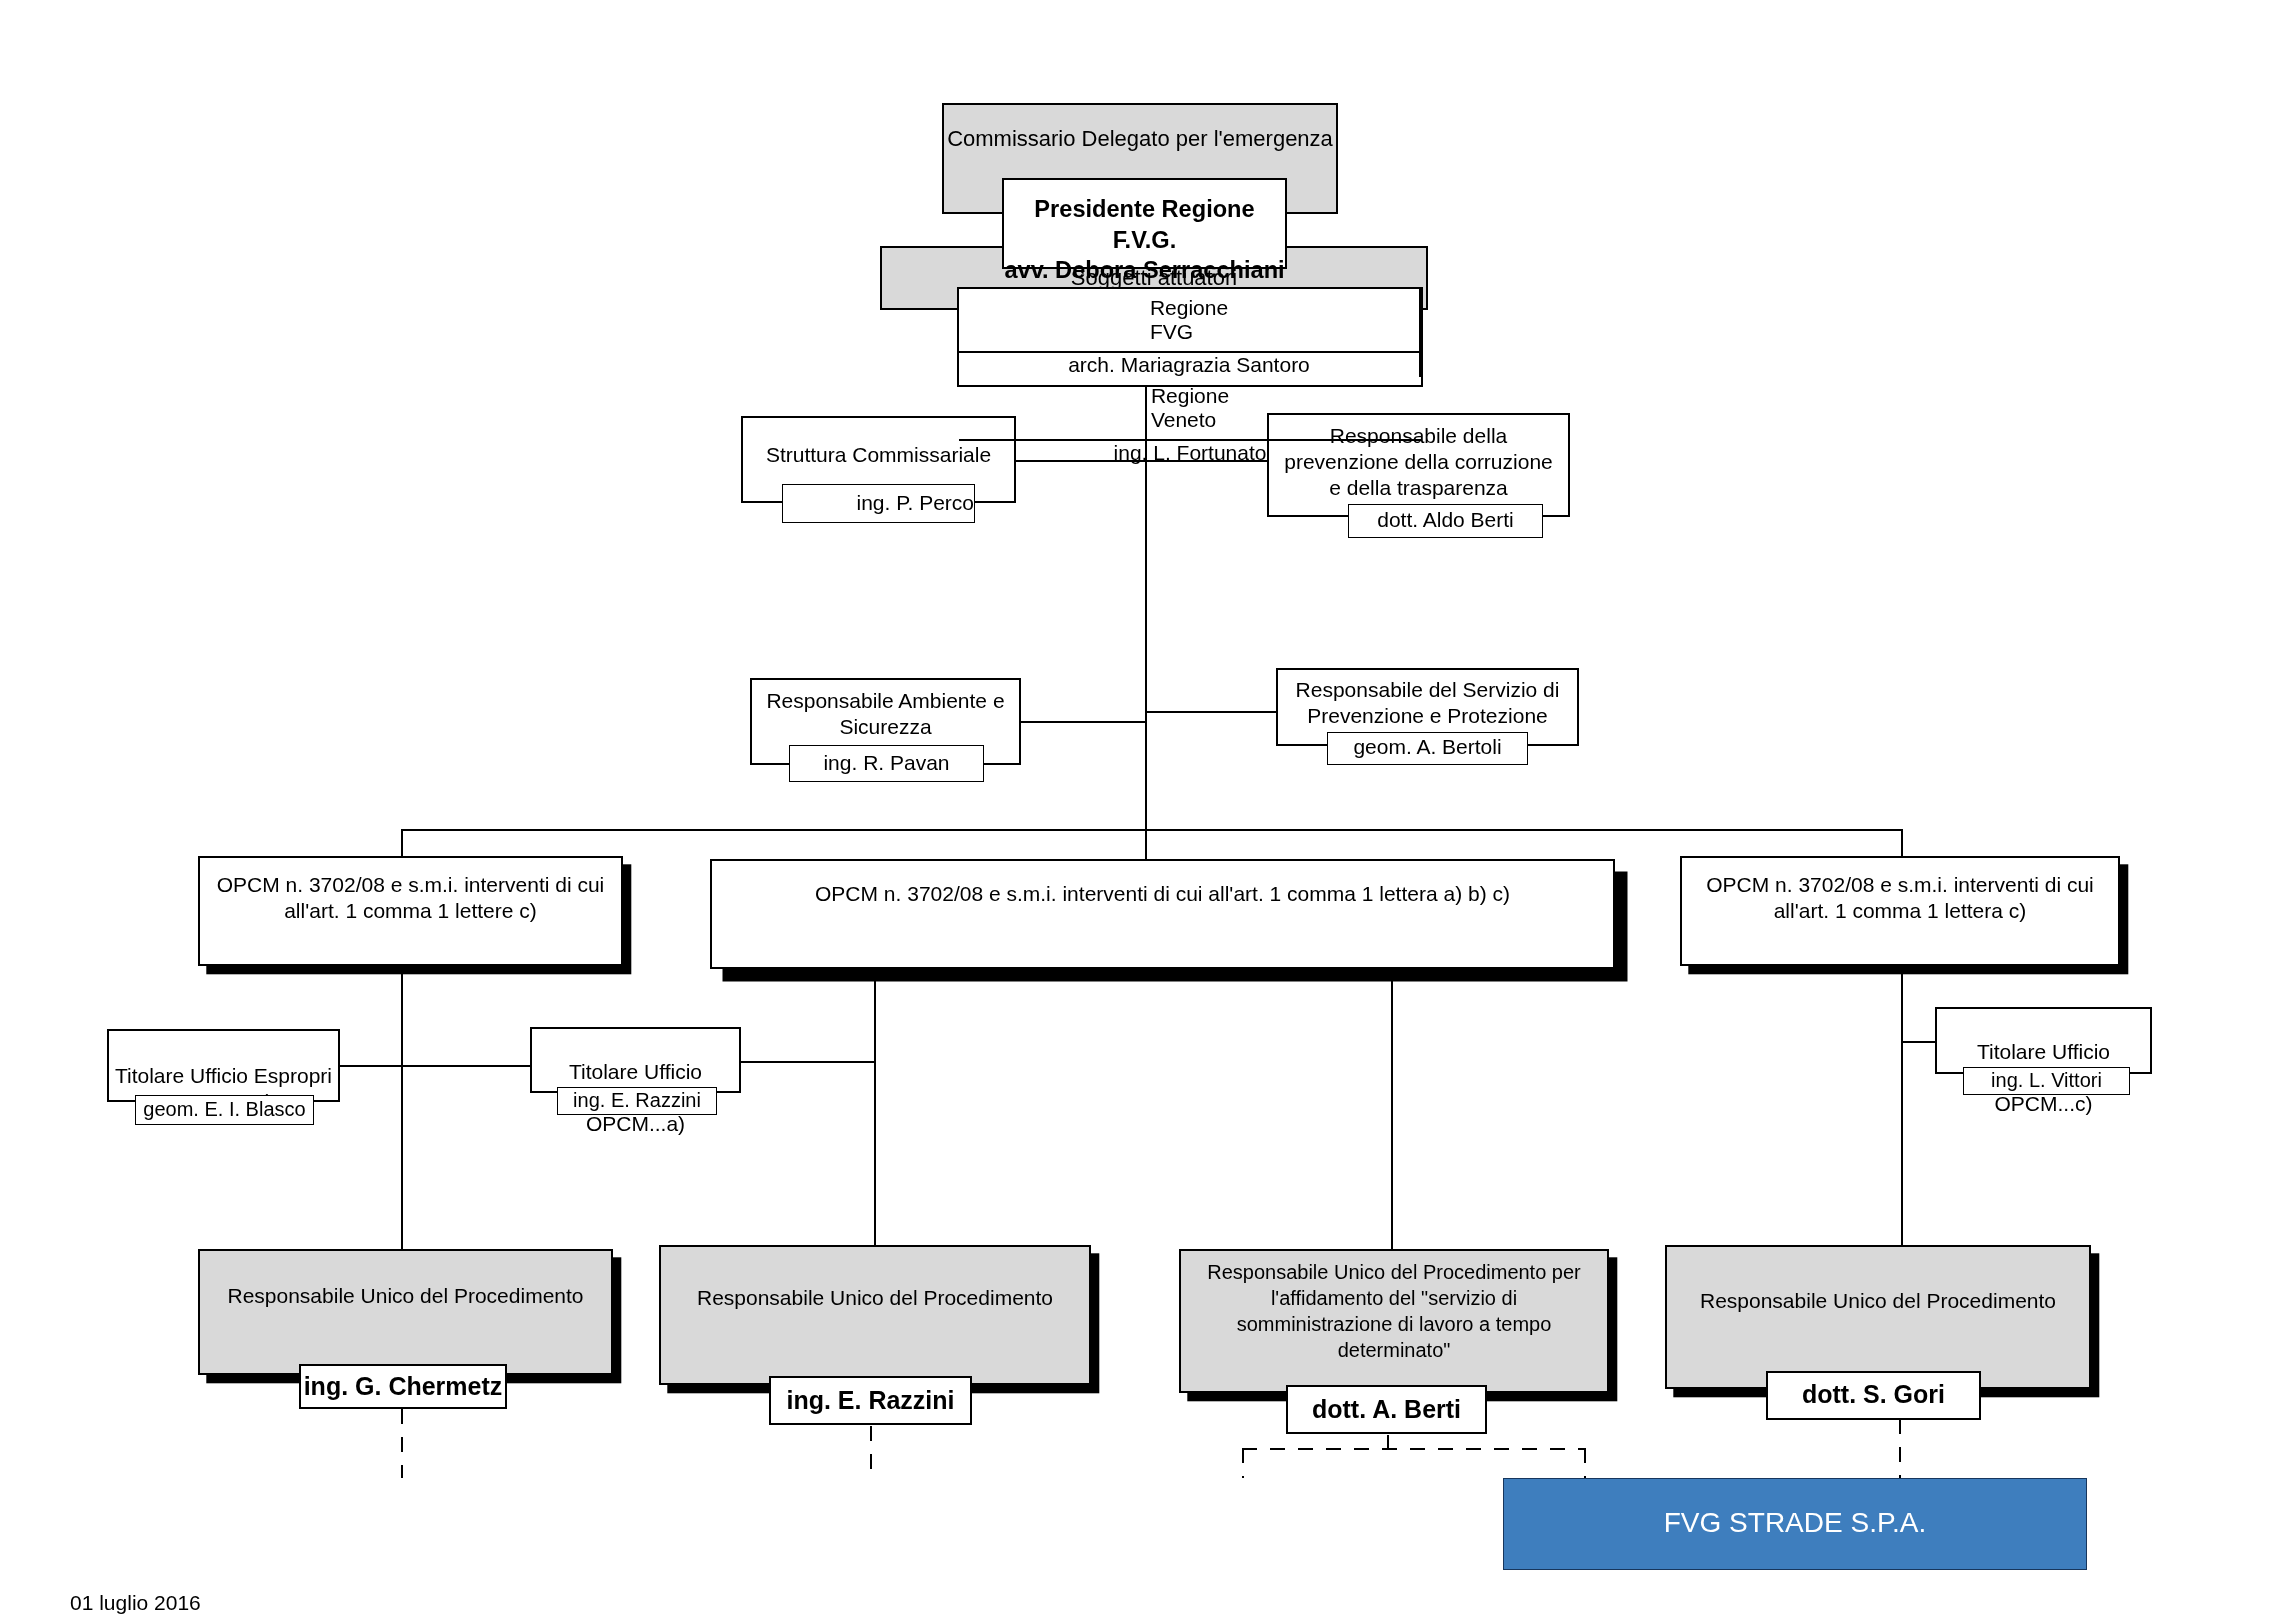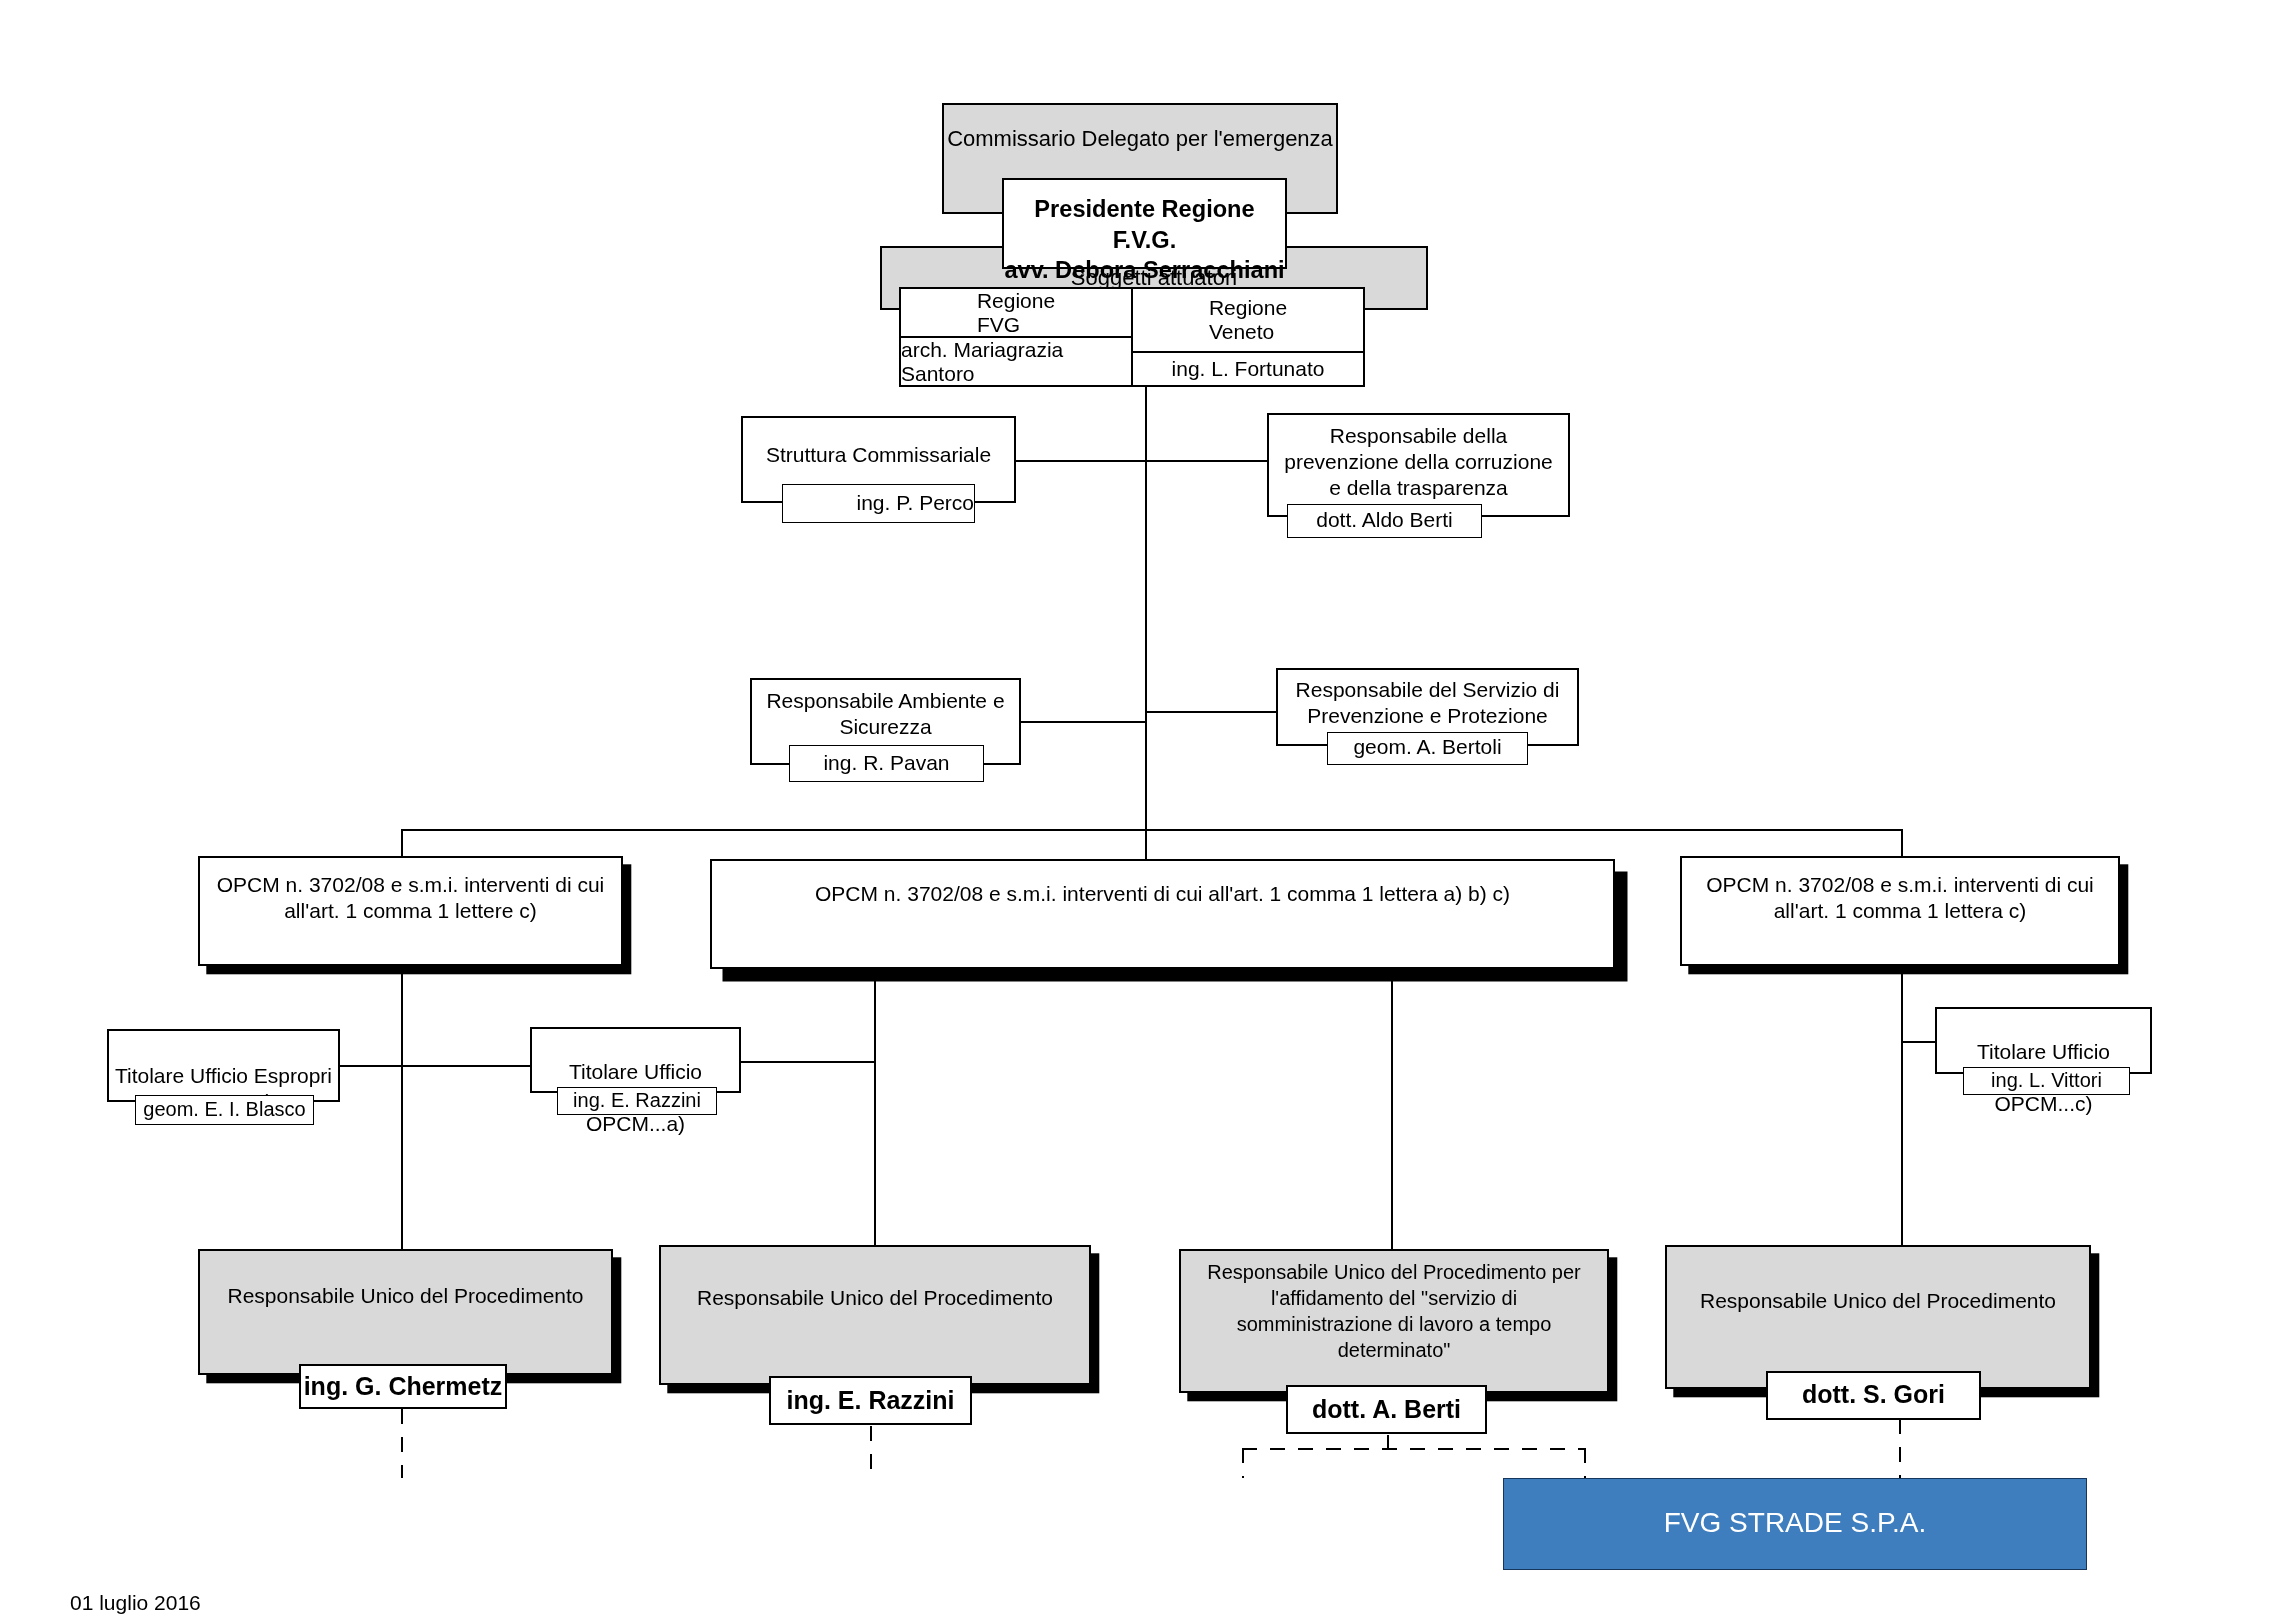--- a/index.html
+++ b/index.html
@@ -10,21 +10,21 @@
   .name{z-index:4;}
   .sh12{box-shadow:8.3px 8.3px 0 #000;}
   .sh18{box-shadow:12.5px 12.5px 0 #000;}
   .pre{white-space:pre-line;}
   .b{font-weight:bold;}
   .hl,.vl{position:absolute;background:#000;z-index:1;}
   .hl{height:2.1px;}
   .vl{width:2.1px;}
   .dv{position:absolute;width:2.1px;z-index:1;background:repeating-linear-gradient(to bottom,#000 0 15.3px,transparent 15.3px 28px);}
   .dh{position:absolute;height:2.1px;z-index:1;background:repeating-linear-gradient(to right,#000 0 15.3px,transparent 15.3px 28px);}
-  .regioni{position:absolute;left:899px;top:287px;width:466px;height:100px;border:2.1px solid #000;box-sizing:border-box;display:flex;z-index:3;background:#fff;}
+  .regioni{position:absolute;left:957px;top:287px;width:466px;height:100px;border:2.1px solid #000;box-sizing:border-box;display:flex;z-index:3;background:#fff;flex-direction:column;}
   .regcol{flex:1;display:flex;flex-direction:column;}
   .regcol:first-child{border-right:2.1px solid #000;}
   .regtitle{height:62px;border-bottom:2.1px solid #000;display:flex;align-items:center;justify-content:center;font-size:21px;line-height:23.6px;}
   .regname{flex:1;display:flex;align-items:center;justify-content:center;font-size:21px;}
   .members{position:absolute;left:782px;top:522px;width:193px;height:128px;border:2.1px solid #000;box-sizing:border-box;background:#fff;z-index:4;text-align:left;padding:4.2px 0 0 8.3px;font-size:20px;line-height:23.6px;}
   .company{position:absolute;top:1478px;height:92px;box-sizing:border-box;text-align:center;font-size:28px;z-index:2;}
   .autovie{left:130px;width:1340px;background:#ccffcc;border:1.4px solid #000;line-height:87px;}
   .fvgstrade{left:1503px;width:584px;background:#3e7ebe;border:1.4px solid #17365d;color:#fff;line-height:87px;}
   .foot{position:absolute;font-size:21px;z-index:2;}
 </style>
@@ -86,21 +86,21 @@
   <div class="box" style="left:741px;top:416px;width:275px;height:87px;padding-top:25px;">
     <span>Struttura Commissariale</span>
   </div>
   <div class="box name" style="left:782px;top:484px;width:193px;height:39px;line-height:35px;border-width:1.4px;text-align:right;">
     <span>ing. P. Perco</span>
   </div>
 
   <div class="box" style="left:1267px;top:413px;width:303px;height:104px;padding:8.3px 12.5px 0;line-height:26px;">
     <span>Responsabile della prevenzione della corruzione e della trasparenza</span>
   </div>
-  <div class="box name" style="left:1287px;top:504px;width:195px;height:34px;line-height:30px;border-width:1.4px;">
+  <div class="box name" style="left:1348px;top:504px;width:195px;height:34px;line-height:30px;border-width:1.4px;">
     <span>dott. Aldo Berti</span>
   </div>
 
   <div class="box" style="left:750px;top:678px;width:271px;height:87px;padding:8.3px 9.7px 0;line-height:26px;">
     <span>Responsabile Ambiente e Sicurezza</span>
   </div>
   <div class="box name" style="left:789px;top:745px;width:195px;height:37px;line-height:33px;border-width:1.4px;">
     <span>ing. R. Pavan</span>
   </div>
 

